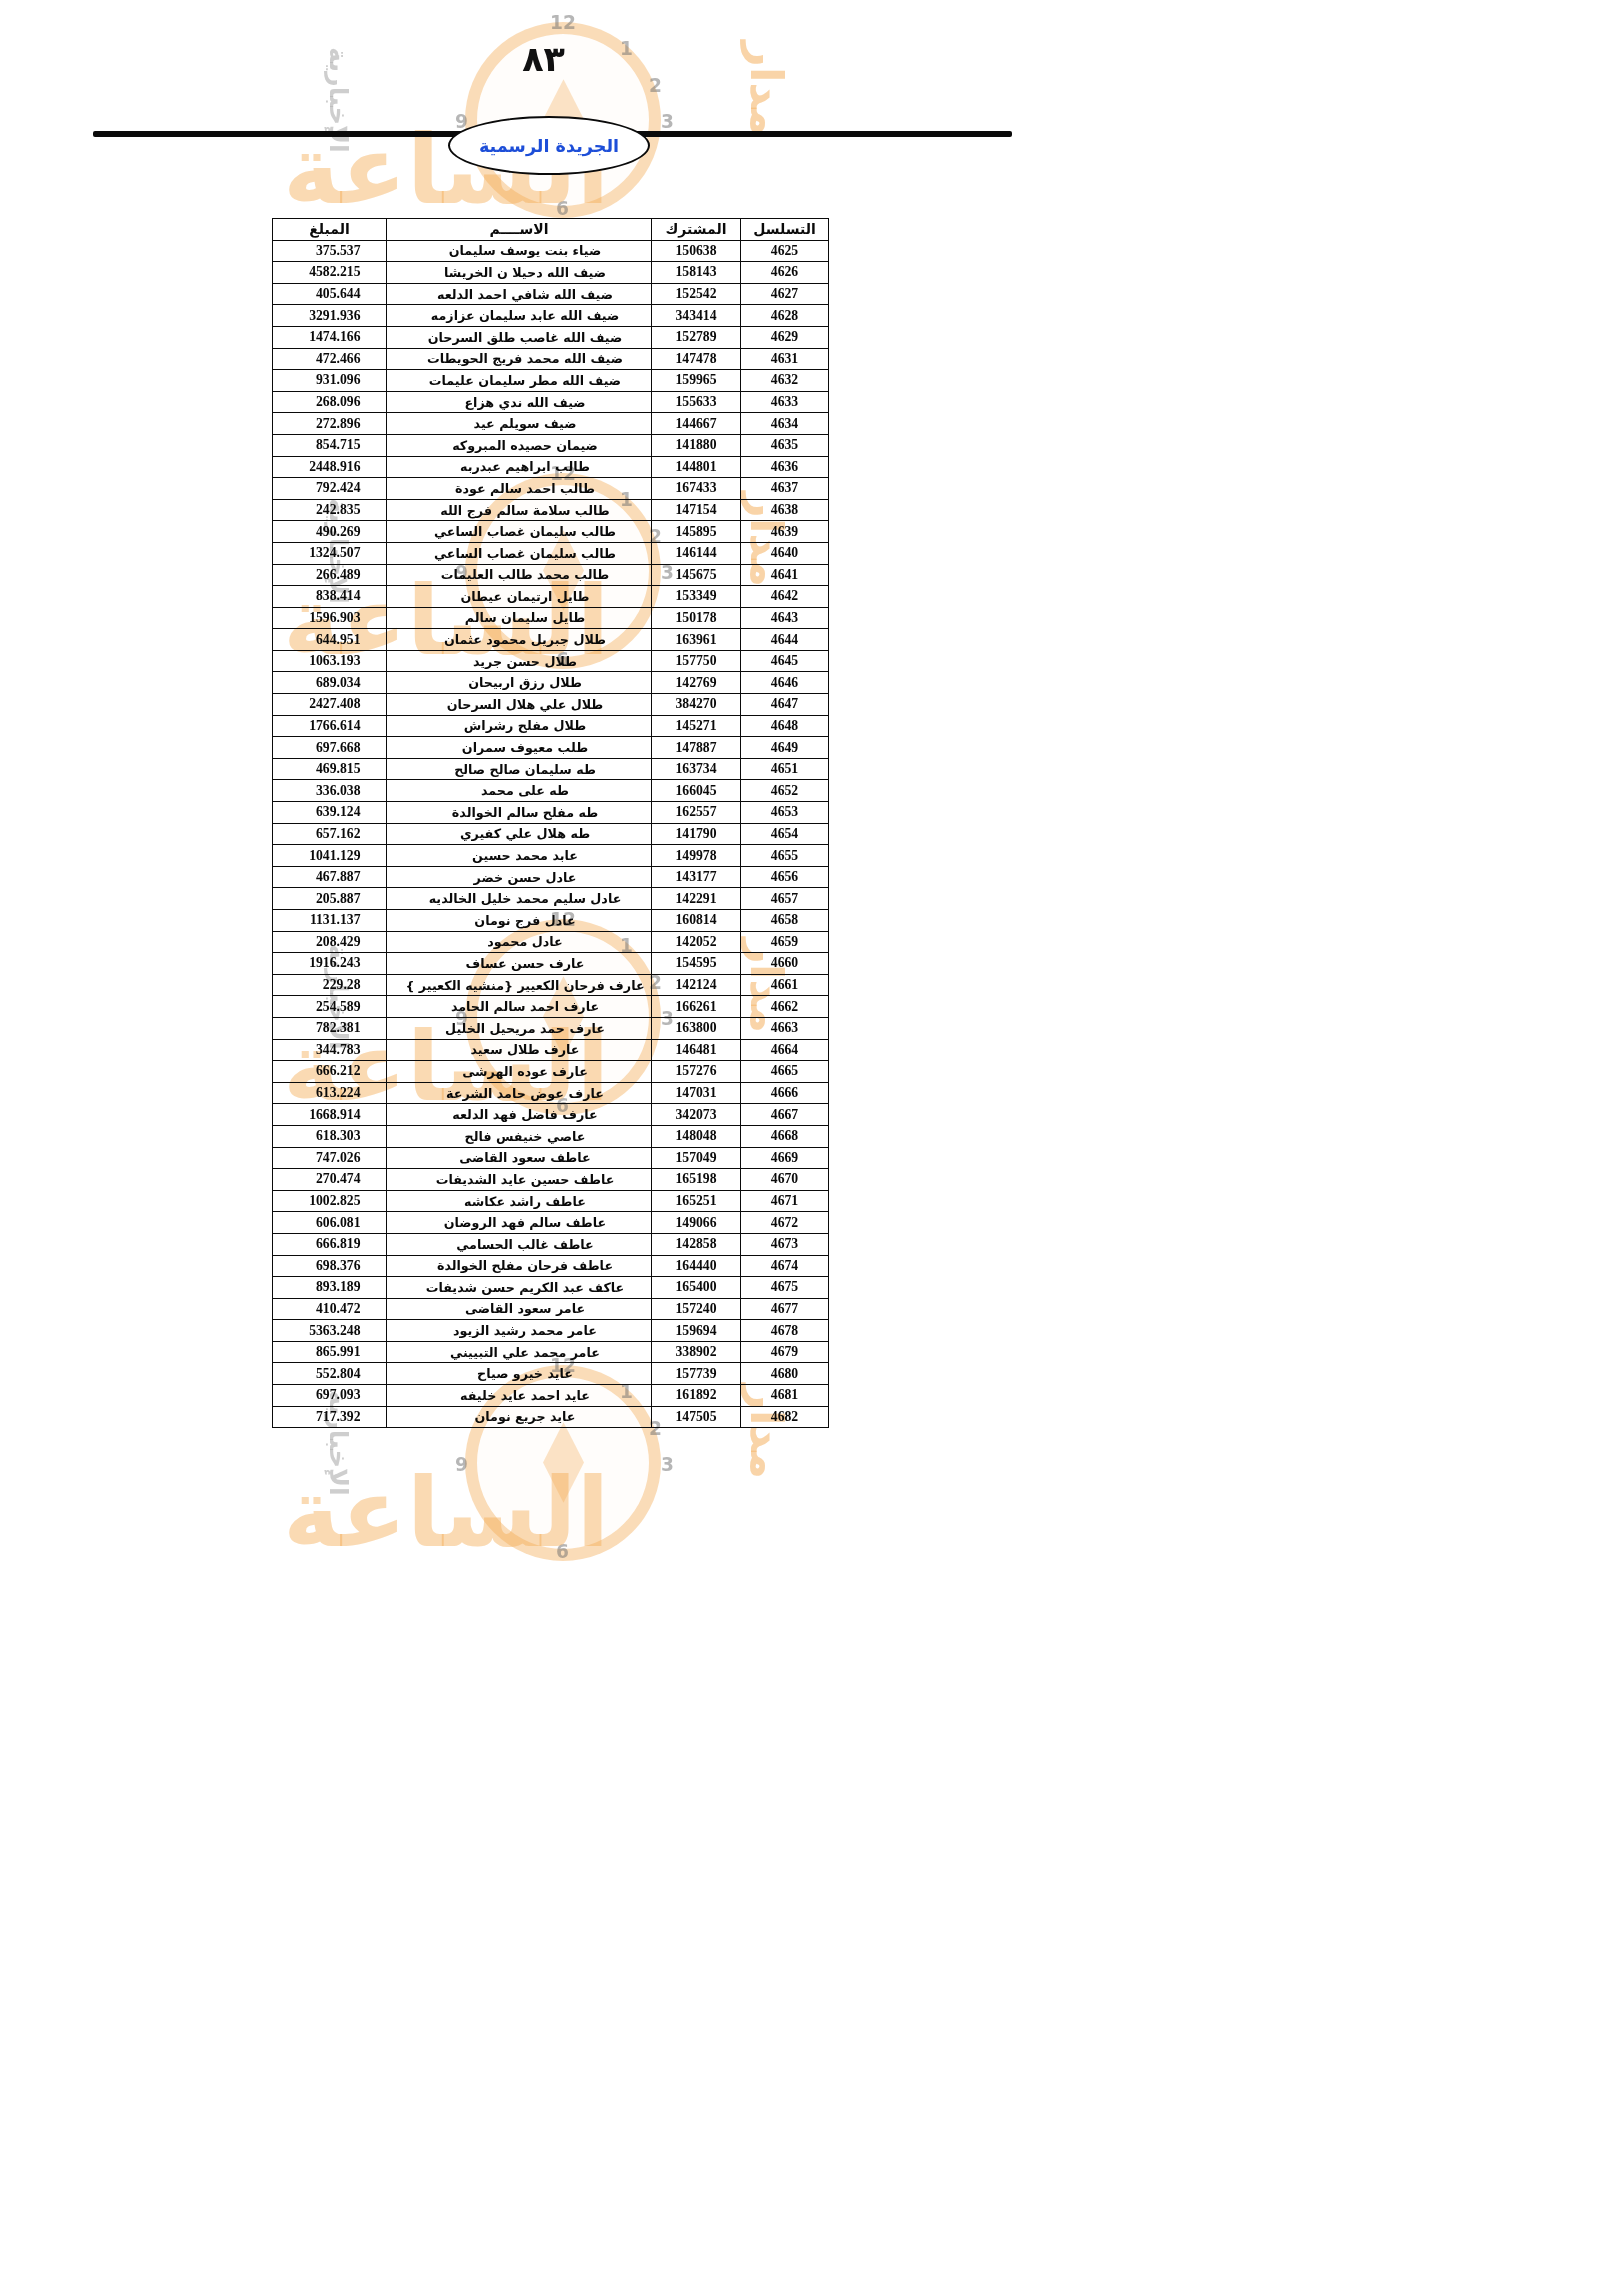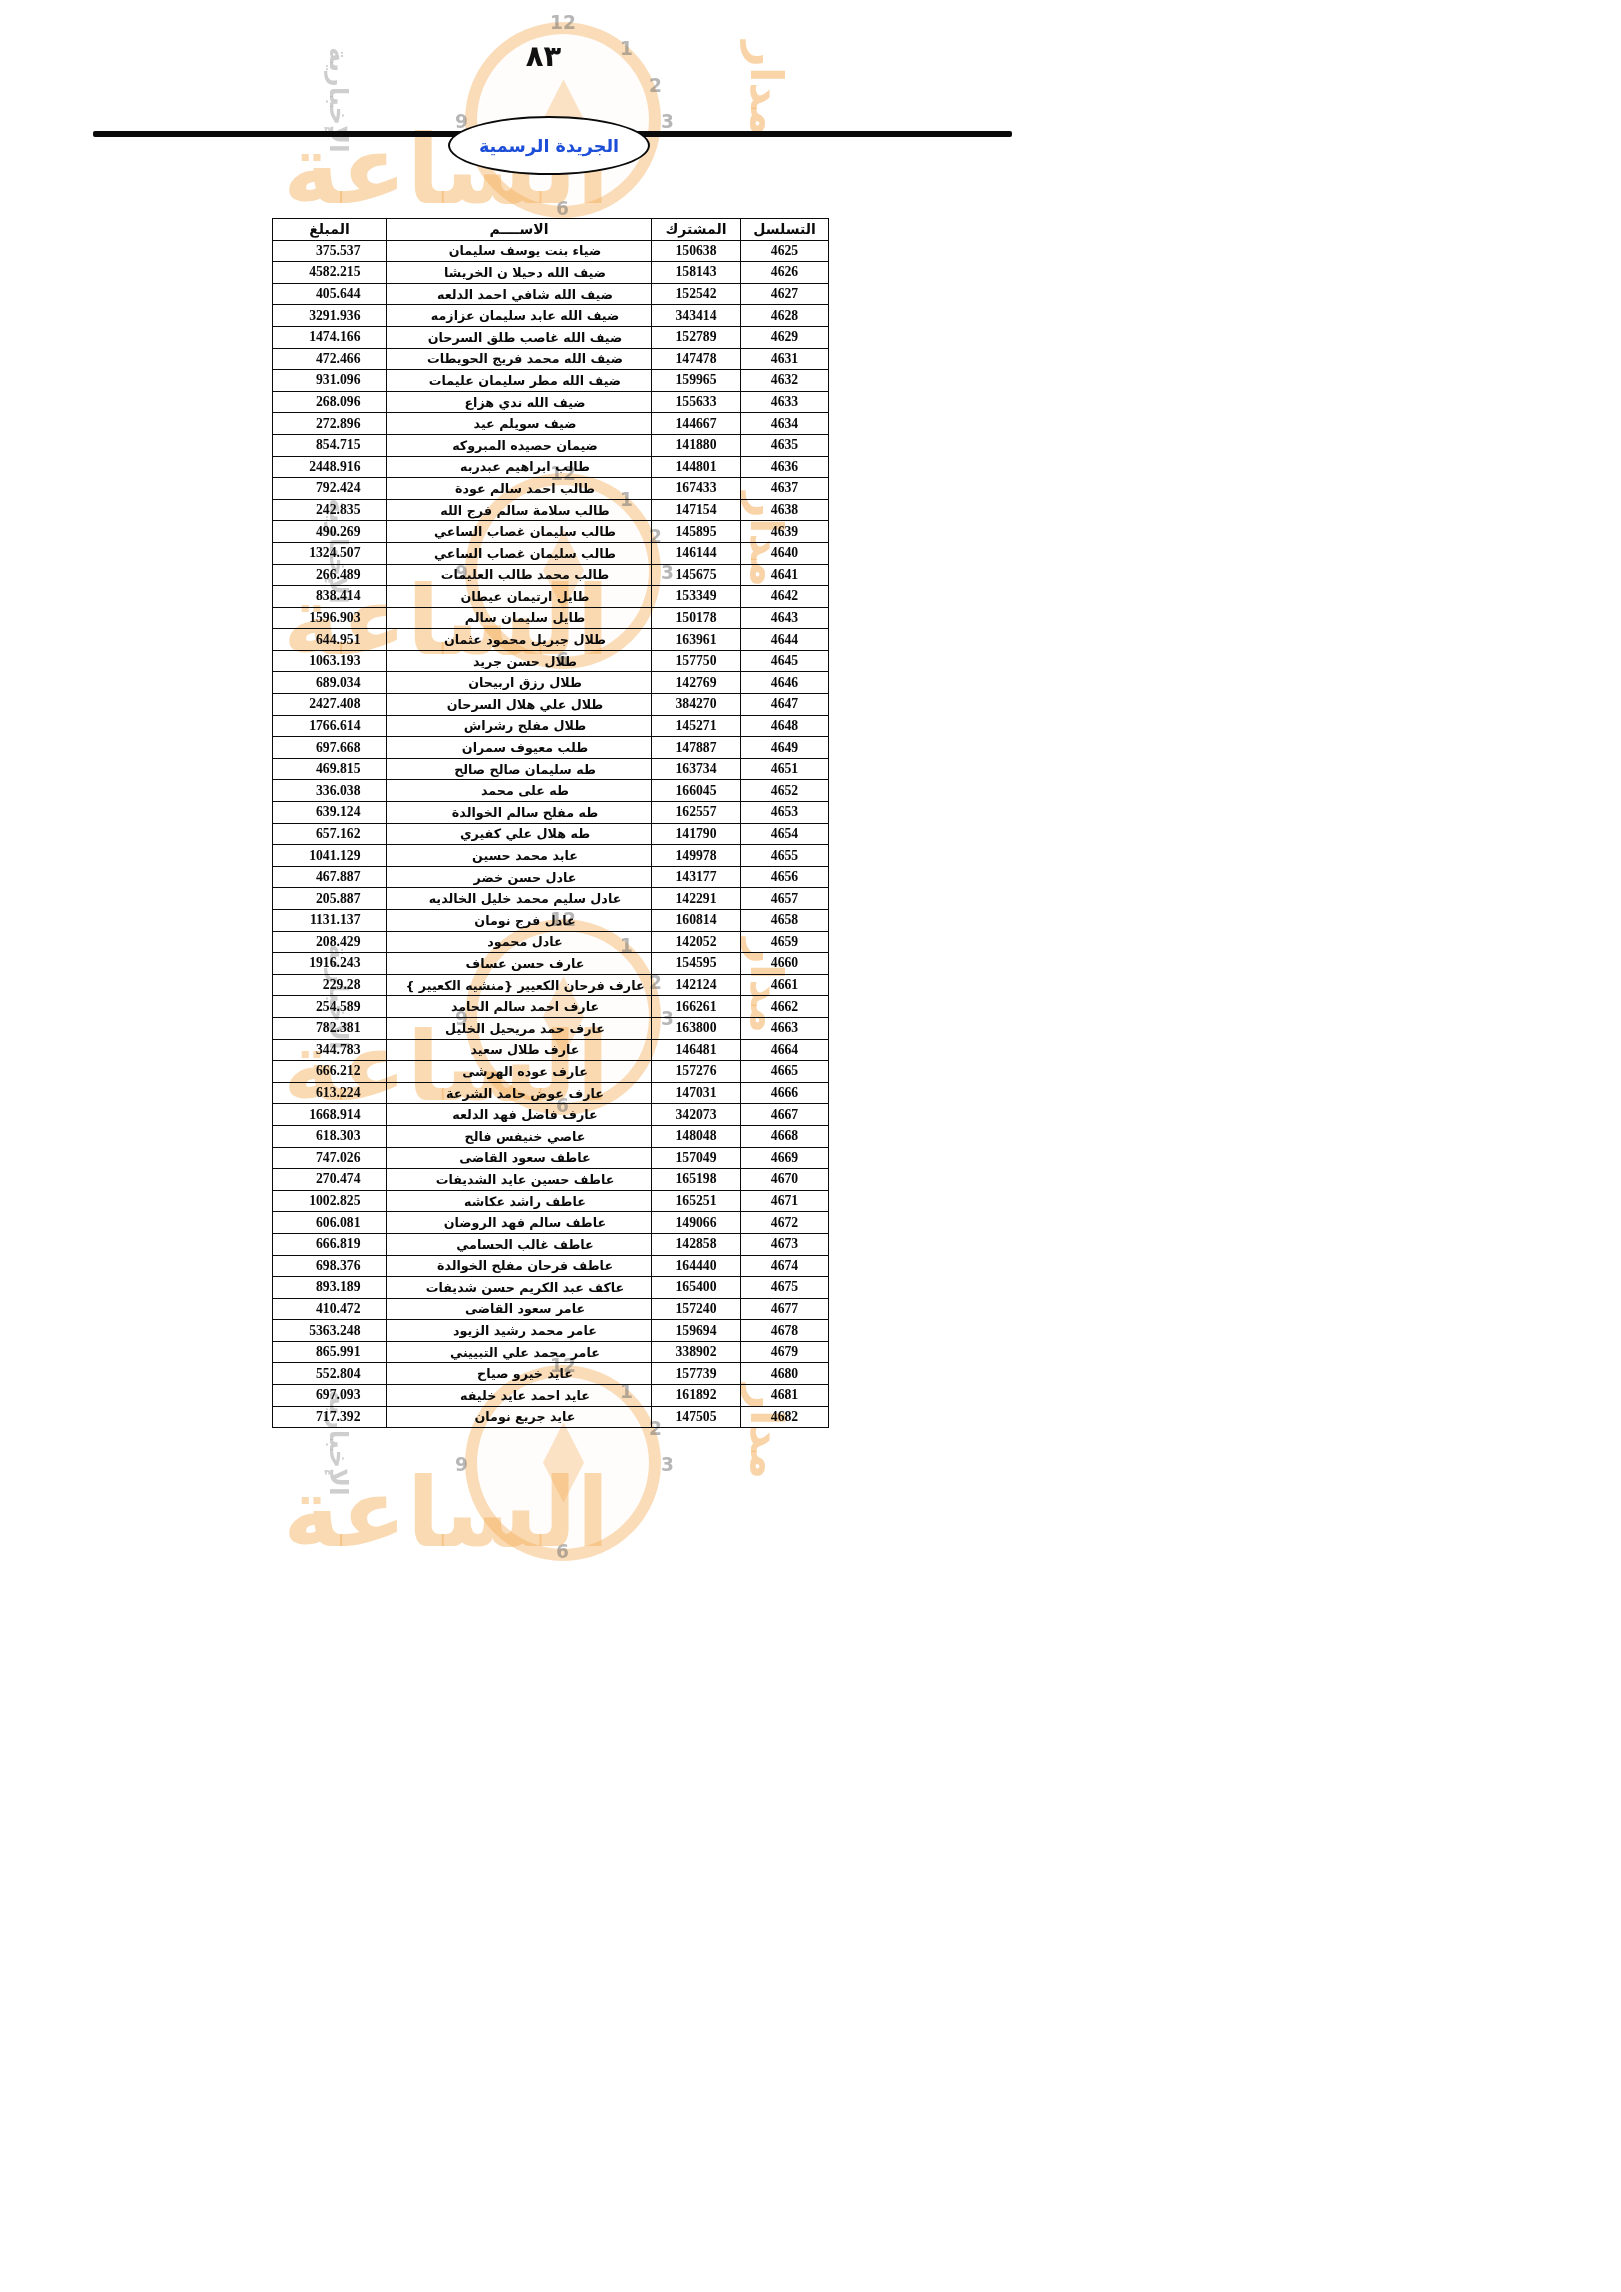--- a/index.html
+++ b/index.html
@@ -42,21 +42,21 @@
     position:absolute; left:45px; top:35px; writing-mode:vertical-rl;
     font-size:25.5px; font-weight:bold; color:rgba(120,120,120,0.36);
   }
   .wm-big { transform:scale(1.5); transform-origin:284px 0px; }
 
   
   .content { position:absolute; inset:0; z-index:1; }
 
   .page-number {
     position:absolute; top:27.4px; left:480px; width:127px; text-align:center;
-    font-size:29px; font-weight:bold; color:#111;
+    font-size:35px; font-weight:bold; color:#111;
   }
   .header-rule {
     position:absolute; left:93px; top:119px; width:919px; height:5.9px;
     background:#0a0a0a; border-radius:2px;
   }
   .banner-ellipse {
     position:absolute; left:448px; top:104px; width:202px; height:59px;
     background:#ffffff; border:2.9px solid #0a0a0a; border-radius:50%;
     display:flex; align-items:center; justify-content:center;
   }

